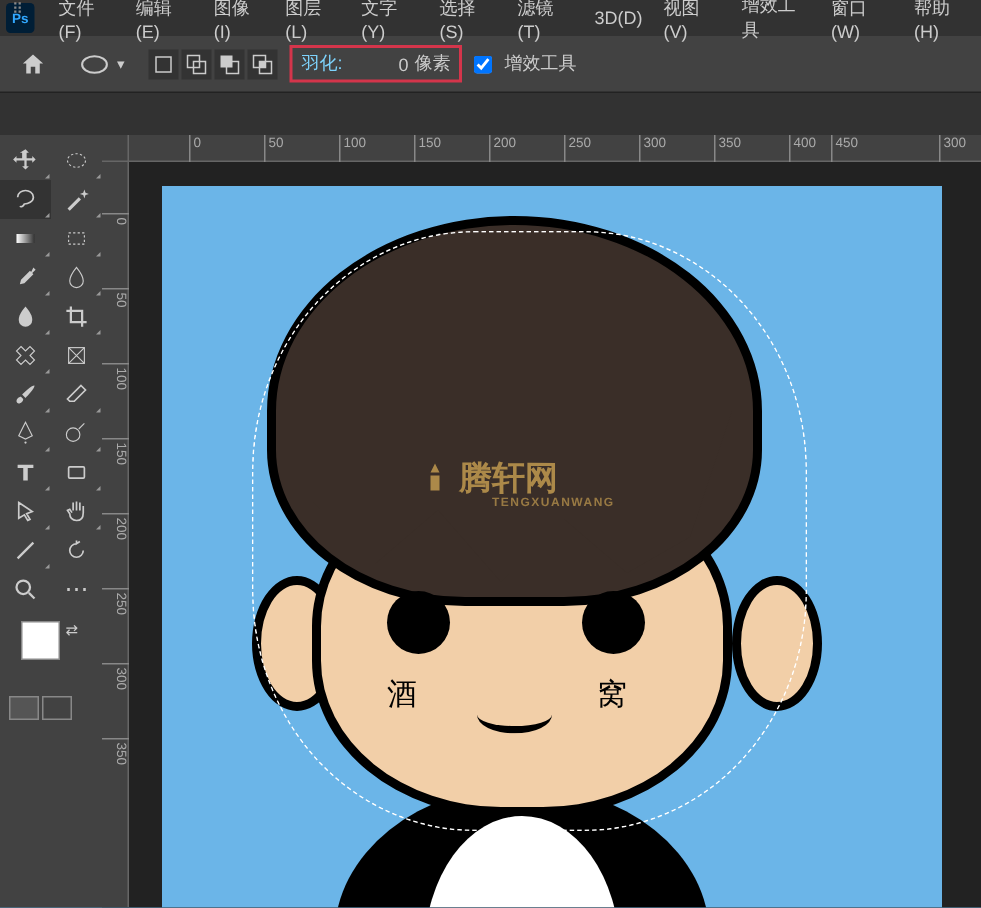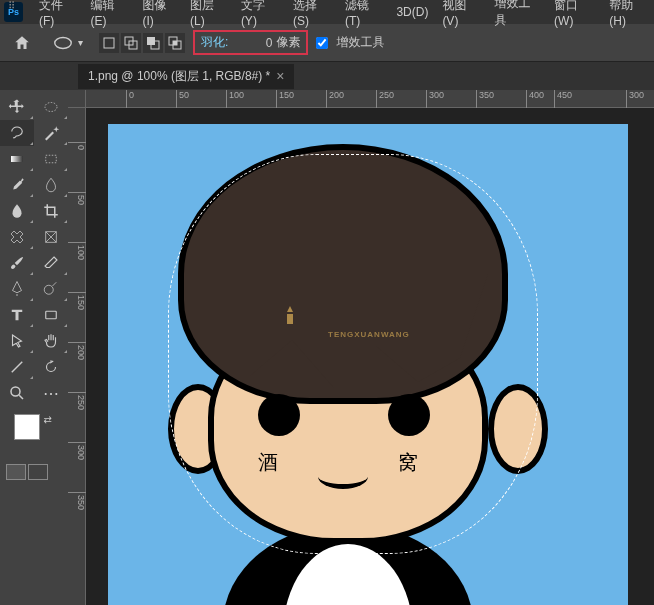--- a/index.html
+++ b/index.html
@@ -136,24 +136,20 @@
     <input class="feather-input" value="0" style="">
     <span class="feather-unit">像素</span>
   </div>
   <input type="checkbox" class="aa-check" checked="" style="">
   <span class="aa-label">增效工具</span>
   <div style="flex:0 0 30px"></div>
 </div>
 
 <div class="tabbar">
   <span class="drag-handle">⠿</span>
-  <div class="file-tab">
-    <span>1.png @ 100% (图层 1, RGB/8#) *</span>
-    <span class="tab-close">×</span>
-  </div>
 </div>
 
 <div class="main-area">
 
   <div class="toolbar">
     <div class="tool-row">
       <div class="tool-cell">
           <svg viewBox="0 0 24 24" fill="#ccc">
             <path d="M12 2l3 3h-2v5h5V8l3 3-3 3v-2h-5v5h2l-3 3-3-3h2v-5H4v2l-3-3 3-3v2h5V5H7z"></path>
           </svg>
@@ -376,18 +372,19 @@
         <div class="eye-l"></div>
         <div class="eye-r"></div>
         <div class="mouth"></div>
         <div class="cheek-l">酒</div>
         <div class="cheek-r">窝</div>
       </div>
       <div class="watermark">
         <svg width="24" height="24" viewBox="0 0 24 24" fill="#c19a4f">
             <path d="M12 2l3 6h-6zM9 10h6v10H9z"></path>
           </svg>
+        <span>腾轩网</span>
       </div>
       <div class="watermark-sub">TENGXUANWANG</div>
       <div class="marquee m1"></div>
     </div>
   </div>
 </div>
 
 </body></html>

